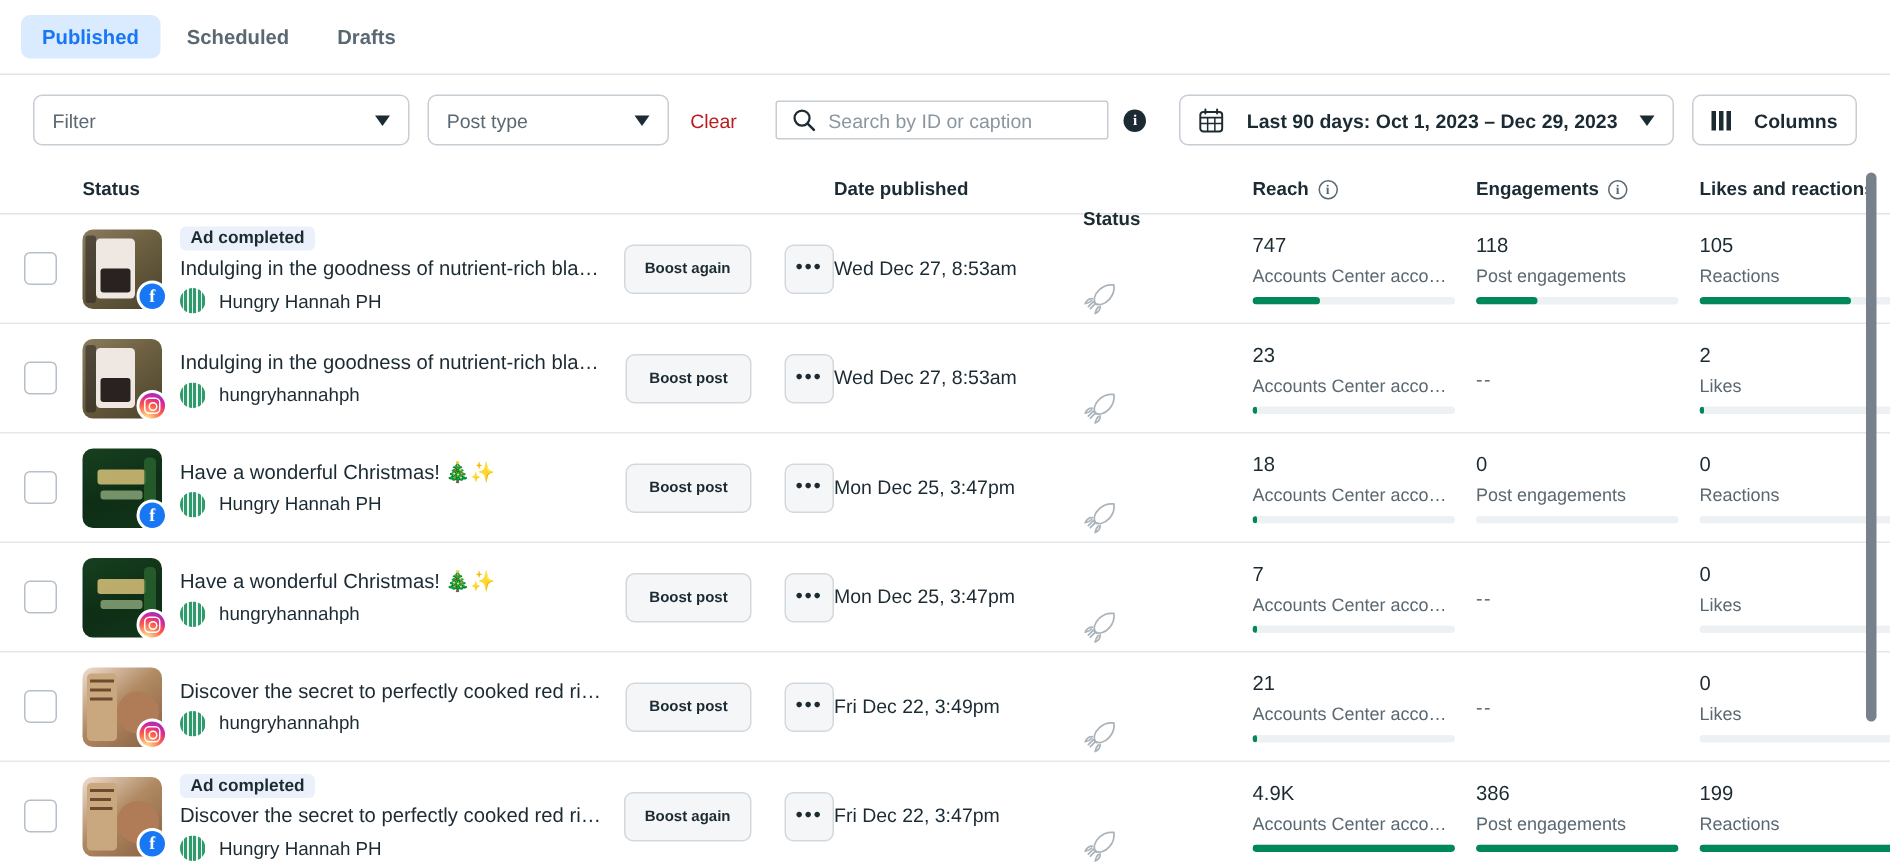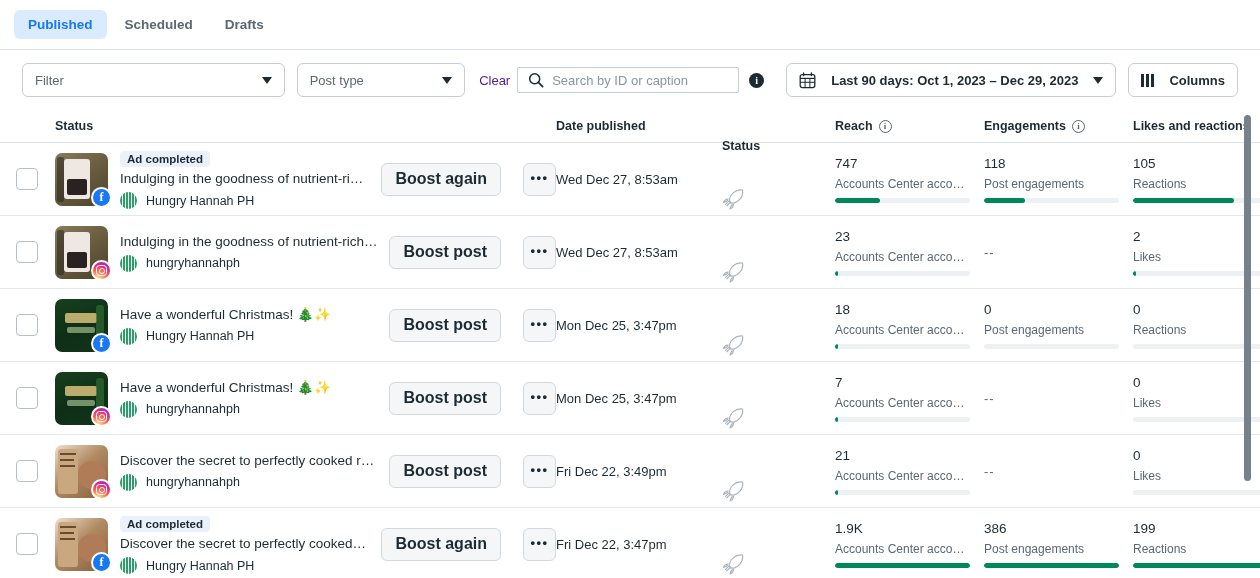--- a/index.html
+++ b/index.html
@@ -55,22 +55,22 @@
   .select.posttype { width: 194px; margin-right: 14px; }
   .select.filter { width: 305px; margin-right: 12px; }
   .select .lbl { flex: 1; }
   .caret {
     width: 0; height: 0;
     border-left: 5.5px solid transparent;
     border-right: 5.5px solid transparent;
     border-top: 7px solid #1c2b33;
   }
   .clear {
-    font-size: 13px; color: #4c1d95; cursor: pointer;
-    margin-right: 7px; white-space: nowrap;
+    font-size: 13px; color: #b91c1c; cursor: pointer;
+    margin-right: 26px; white-space: nowrap;
   }
   .searchbox {
     width: 228px; height: 26px;
     border: 1px solid #c6cdd4; border-radius: 2px;
     display: flex; align-items: center; gap: 8px;
     padding: 0 10px; background: #fff;
   }
   .searchbox input {
     border: none; outline: none; flex: 1;
     font-size: 13px; font-family: inherit; color: #1c2b33;
@@ -180,21 +180,21 @@
   .acct-av {
     width: 17px; height: 17px; border-radius: 50%;
     background: #eef1f4; flex: none;
     background-image: repeating-linear-gradient(90deg,#2d9c6a 0 2px,#eef1f4 2px 3px);
   }
   .acct-name { font-size: 12.5px; color: #1c2b33; white-space: nowrap; }
 
   .boostbtn {
     height: 33px; min-width: 84px; padding: 0 13px;
     border: 1px solid #d3d8dd; border-radius: 6px; background: #f5f6f7;
-    font-size: 16px; font-weight: 600; color: #1c2b33;
+    font-size: 10px; font-weight: 600; color: #1c2b33;
     cursor: pointer; font-family: inherit; white-space: nowrap;
   }
   .dotsbtn {
     height: 33px; width: 33px; margin-left: 10px;
     border: 1px solid #d3d8dd; border-radius: 6px; background: #f5f6f7;
     font-size: 13px; font-weight: 700; color: #1c2b33;
     cursor: pointer; font-family: inherit;
     display: flex; align-items: center; justify-content: center;
     letter-spacing: 1.4px; line-height: 1; padding-bottom: 3px;
   }
@@ -685,21 +685,21 @@
     <path d="M9.2 16.6 C6.5 13.9 8 9.3 11.6 6.1 C14.3 3.7 18 2.6 21.4 3.1 C21.9 6.5 20.8 10.2 18.4 12.9 C15.2 16.5 10.6 18 7.9 15.3"></path>
     <path d="M9.2 16.6 L7.9 15.3"></path>
     <path d="M8.6 16 L5.1 19.5 M7.2 14.6 L3.7 18.1"></path>
     <path d="M11.9 18 C11.9 20 10.6 22 8.4 22.9 C8.9 20.8 9.4 19.4 10.6 18.4"></path>
     <path d="M6.4 12.6 C4.4 12.6 2.4 13.9 1.5 16.1 C3.6 15.6 5 15.1 6 13.9"></path>
   </g>
 </svg>
         </div>
     <div class="c-reach">
           <div class="metric">
-    <div class="mnum">1.9K</div>
+    <div class="mnum">4.9K</div>
     <div class="mlbl">Accounts Center accounts r…</div>
     <div class="mbar">
               <i style="width:100%"></i>
             </div>
   </div>
         </div>
     <div class="c-eng">
           <div class="metric">
     <div class="mnum">386</div>
     <div class="mlbl">Post engagements</div>

